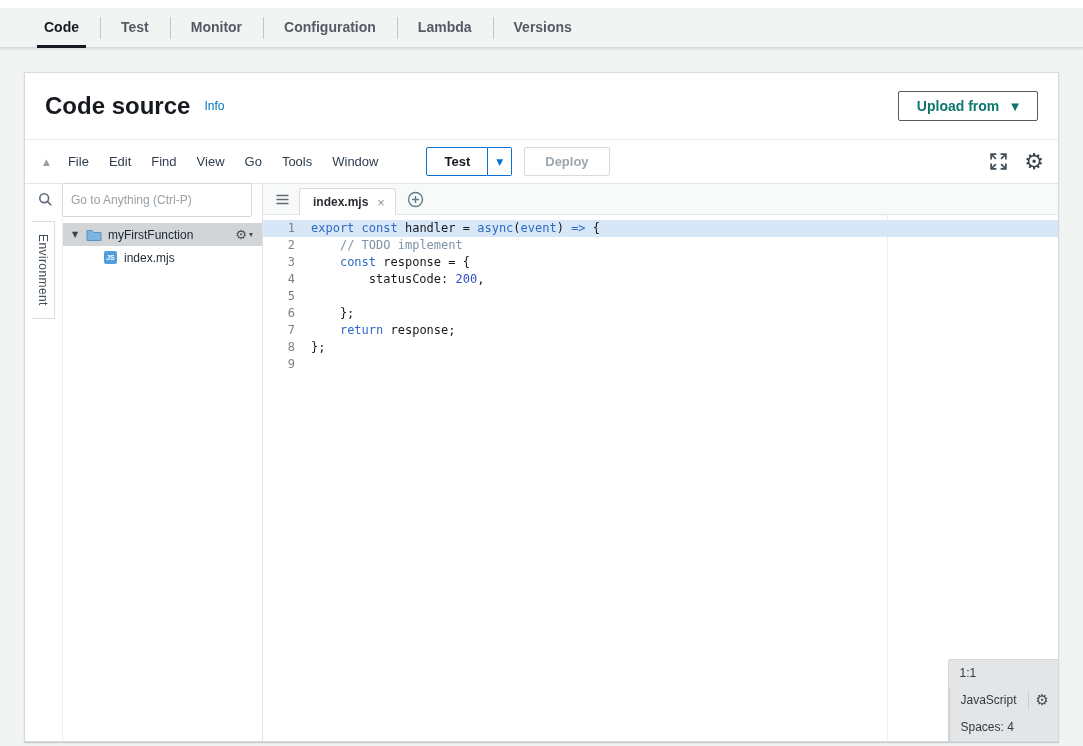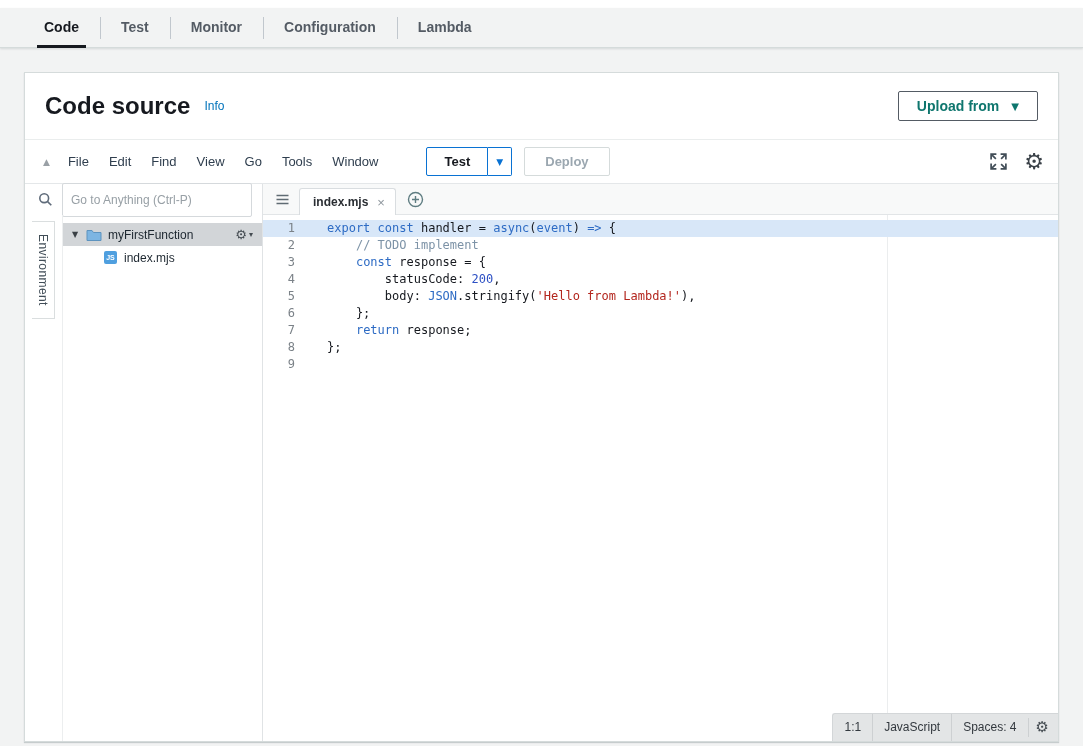--- a/index.html
+++ b/index.html
@@ -121,21 +121,21 @@
   .plus-btn { align-self:center; margin-left:11px; cursor:pointer; display:flex; }
 
   .code-area {
     flex:1; position:relative; overflow:hidden; padding-top:5px;
     font-family:"DejaVu Sans Mono", monospace; font-size:12px; line-height:17px;
   }
   .print-margin { position:absolute; top:0; bottom:0; left:624px; width:1px; background:#ebedee; }
   .code-line { display:flex; height:17px; position:relative; }
   .code-line.active { background:#d8e7f8; }
   .gutter-num { width:44px; padding-right:12px; text-align:right; color:#7b8288; flex:none; }
-  .line-text { white-space:pre; padding-left:4px;margin-left:16px; }
+  .line-text { white-space:pre; padding-left:4px; }
   .tk-kw  { color:#2d6bc4; }
   .tk-cm  { color:#7d93a7; }
   .tk-str { color:#b3261e; }
   .tk-num { color:#2d50c4; }
 
   .status-bar {
     position:absolute; right:0; bottom:0; display:flex; align-items:center;
     background:#e3e5e6; border:1px solid #d3d6d8; border-right:none; border-bottom:none;
     border-radius:3px 0 0 0; font-family:"Liberation Sans", sans-serif;
   }
@@ -147,20 +147,21 @@
 <body>
 
 <div class="top-strip"></div>
 
 <nav class="nav-tabs">
     <div class="nav-tab active">Code</div>
     <div class="nav-tab">Test</div>
     <div class="nav-tab">Monitor</div>
     <div class="nav-tab">Configuration</div>
     <div class="nav-tab">Lambda</div>
+    <div class="nav-tab">Versions</div>
   </nav>
 
 <div class="page">
   <section class="card">
 
     <header class="card-header">
       <h1 class="card-title">Code source</h1>
       <a class="info-link">Info</a>
       <button class="upload-btn">
         <span>Upload from</span>
@@ -266,41 +267,40 @@
               <div class="code-line">
                 <span class="gutter-num">3</span>
                 <span class="line-text"><span>    </span><span class="tk-kw">const</span><span> response = {</span></span>
               </div>
               <div class="code-line">
                 <span class="gutter-num">4</span>
                 <span class="line-text"><span>        statusCode: </span><span class="tk-num">200</span><span>,</span></span>
               </div>
               <div class="code-line">
                 <span class="gutter-num">5</span>
-                <span class="line-text"><span>        body: </span><span class="tk-kw">JSON</span><span>.stringify(</span><span class="tk-str">'Hello from Lambda!'</span><span>),</span></span>
               </div>
               <div class="code-line">
                 <span class="gutter-num">6</span>
                 <span class="line-text"><span>    };</span></span>
               </div>
               <div class="code-line">
                 <span class="gutter-num">7</span>
                 <span class="line-text"><span>    </span><span class="tk-kw">return</span><span> response;</span></span>
               </div>
               <div class="code-line">
                 <span class="gutter-num">8</span>
                 <span class="line-text"><span>};</span></span>
               </div>
               <div class="code-line">
                 <span class="gutter-num">9</span>
                 <span class="line-text"><span></span></span>
               </div>
             </div>
           <div class="status-bar">
-            <div style="display:flex;">
+            <div style="display:flex;flex-direction:column;">
                 <span class="status-item">1:1</span>
                 <span class="status-item">JavaScript</span>
                 <span class="status-item">Spaces: 4</span>
               </div>
             <span class="status-gear icon-glyph">⚙</span>
           </div>
         </div>
       </div>
 
     </div>

